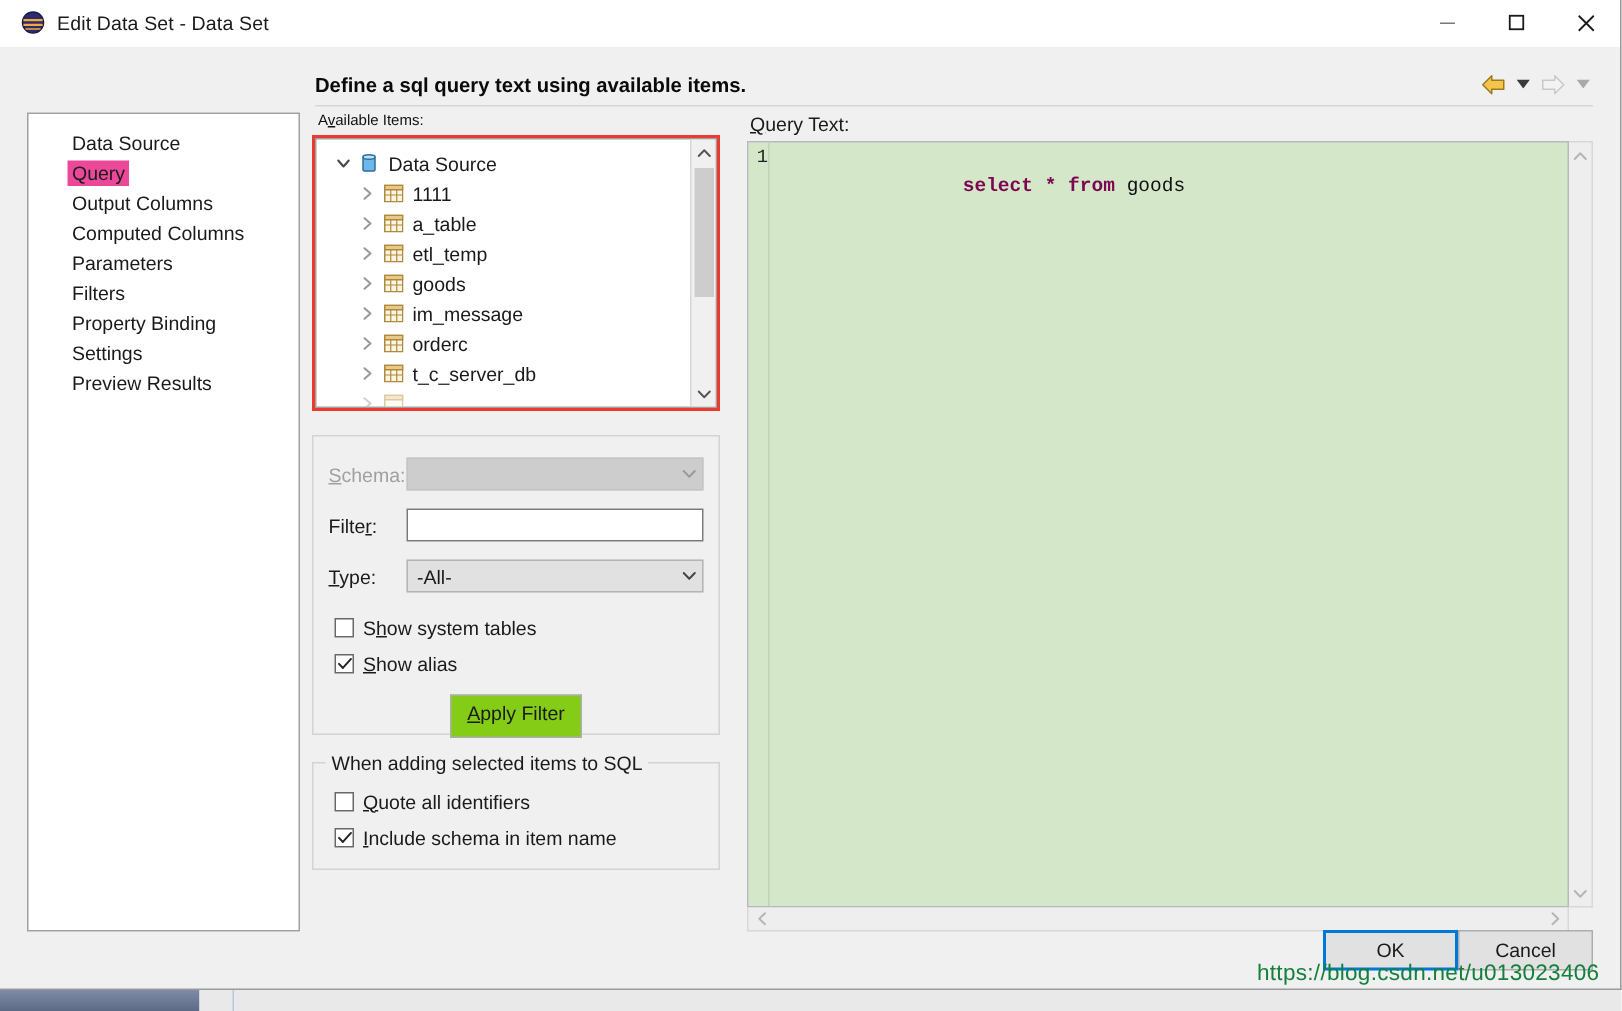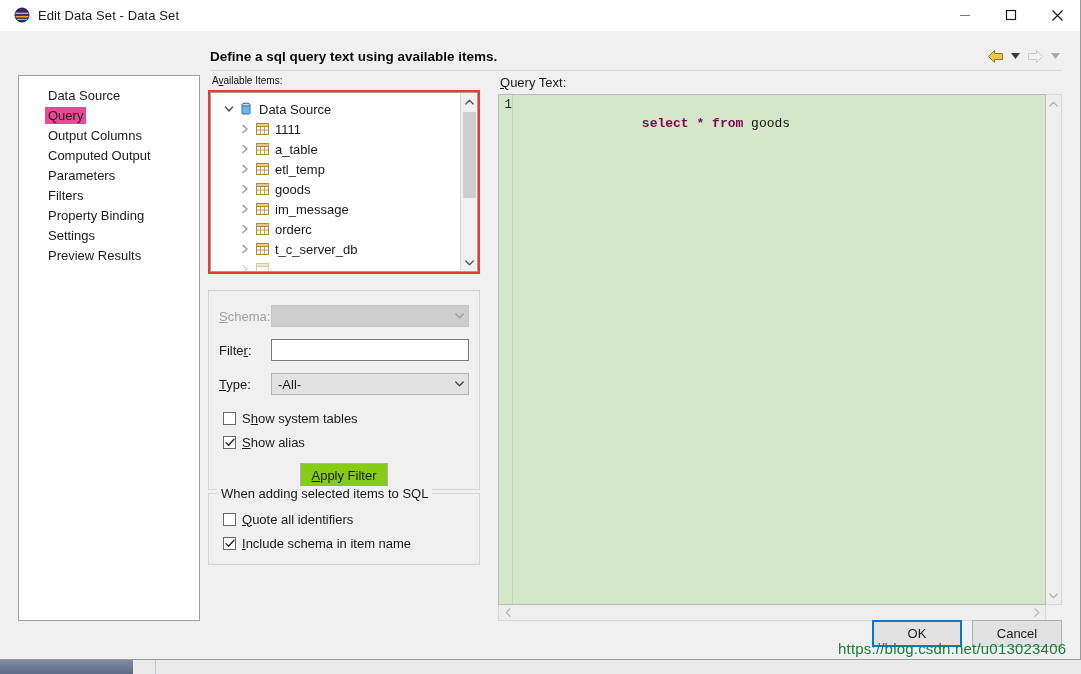--- a/index.html
+++ b/index.html
@@ -201,21 +201,21 @@
   .chk svg { display: block; }
   #apply-row { display: flex; justify-content: center; margin-top: 10px; }
   #apply-filter {
     min-width: 82px; height: 29px; line-height: 23px;
     background: #84cc16; border: 1px solid #adadad;
     text-align: center; font-size: 13px; padding: 0 10px; cursor: default;
   }
 
   
   #sql-group {
-    margin-top: 3px; position: relative;
+    margin-top: 18px; position: relative;
     border: 1px solid #d3d3d3;
     padding: 14px 10px 10px 10px;
     height: 72px;
   }
   #sql-group-title {
     position: absolute; top: -8px; left: 8px;
     background: #f0f0f0; padding: 0 4px; font-size: 13px;
   }
 
   
@@ -258,21 +258,21 @@
     height: 16px; flex: none; background: #eeeeee;
     display: flex; align-items: center; justify-content: space-between;
     border: 1px solid #d8d8d8; border-top: none;
     margin-right: 16px;
   }
   .hsb-arrow { width: 17px; height: 16px; display: flex; align-items: center; justify-content: center; }
 
   
   #footer {
     position: absolute; right: 18px; bottom: 12px;
-    display: flex; gap: 10px; padding-left: 45px;
+    display: flex;  padding-left: 45px;
   }
   .dlg-btn {
     width: 90px; height: 27px; line-height: 25px; text-align: center;
     font-size: 13px; background: #e1e1e1; border: 1px solid #adadad;
     cursor: default;
   }
   .dlg-btn.default {
     border: 2px solid #0078d7; line-height: 23px;
   }
 
@@ -358,21 +358,21 @@
       <div class="side-item">
         <span>Data Source</span>
       </div>
       <div class="side-item selected">
         <span>Query</span>
       </div>
       <div class="side-item">
         <span>Output Columns</span>
       </div>
       <div class="side-item">
-        <span>Computed Output</span>
+        <span>Computed Columns</span>
       </div>
       <div class="side-item">
         <span>Parameters</span>
       </div>
       <div class="side-item">
         <span>Filters</span>
       </div>
       <div class="side-item">
         <span>Property Binding</span>
       </div>

